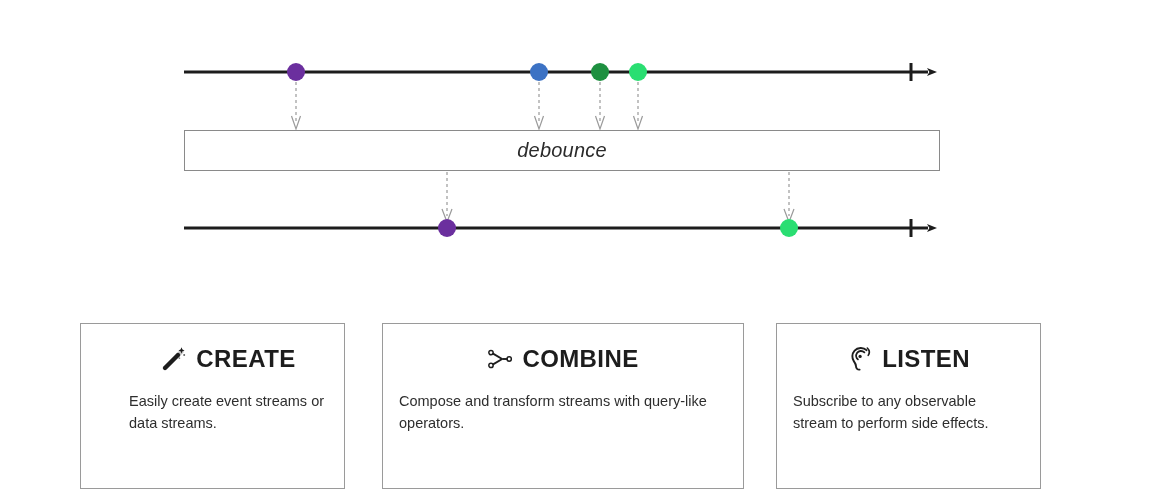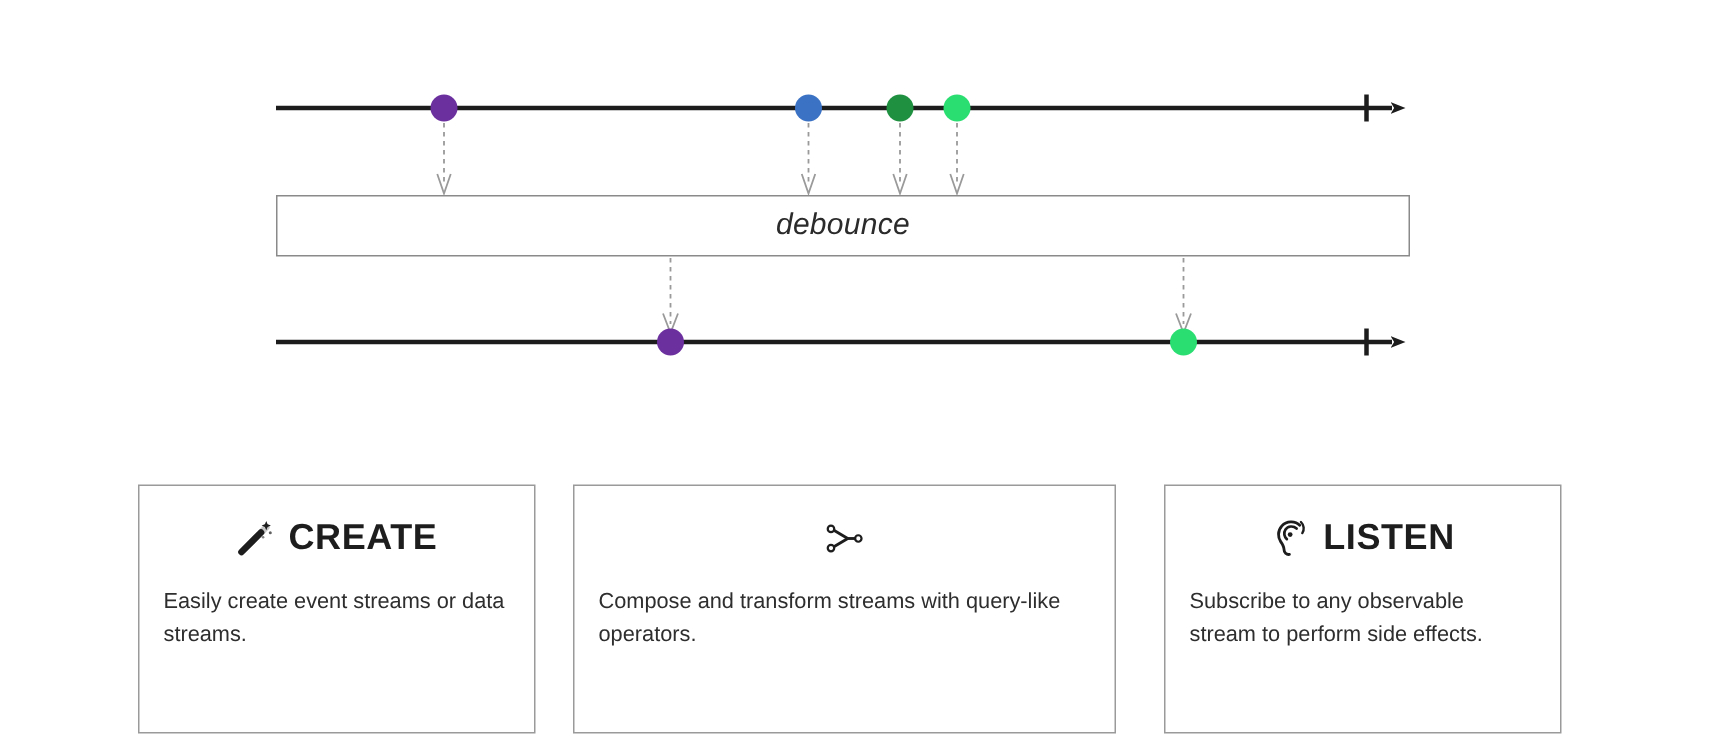--- a/index.html
+++ b/index.html
@@ -61,21 +61,21 @@
   }
   .card {
     position: absolute;
     top: 0;
     height: 166px;
     border: 1px solid #9a9a9a;
     box-sizing: border-box;
     background: #ffffff;
     padding-top: 18px;
   }
-  .card-1 { left: 92px;  width: 265px; }
+  .card-1 { left: 80px;  width: 265px; padding-left: 32px; }
   .card-2 { left: 382px; width: 362px; }
   .card-3 { left: 776px; width: 265px; }
 
   .card-head {
     display: flex;
     align-items: center;
     justify-content: center;
     gap: 9px;
     height: 34px;
   }
@@ -197,20 +197,21 @@
       <span class="card-icon">
         <svg width="30" height="26" viewBox="0 0 30 26">
           <line x1="6.5" y1="6.5" x2="17.5" y2="13" stroke="#1d1d1d" stroke-width="2.2"></line>
           <line x1="6.5" y1="19.5" x2="17.5" y2="13" stroke="#1d1d1d" stroke-width="2.2"></line>
           <line x1="17.5" y1="13" x2="24" y2="13" stroke="#1d1d1d" stroke-width="2.2"></line>
           <circle cx="4.6" cy="5.6" r="2.5" fill="none" stroke="#1d1d1d" stroke-width="1.7"></circle>
           <circle cx="4.6" cy="20.4" r="2.5" fill="none" stroke="#1d1d1d" stroke-width="1.7"></circle>
           <circle cx="25.6" cy="13" r="2.5" fill="none" stroke="#1d1d1d" stroke-width="1.7"></circle>
         </svg>
       </span>
+      <span class="card-title">COMBINE</span>
     </div>
     <div class="card-desc">Compose and transform streams with query-like operators.</div>
   </div>
 
   <div class="card card-3">
     <div class="card-head">
       <span class="card-icon">
         <svg width="24" height="26" viewBox="0 0 24 26">
           <path d="M18.5,4.2 C15.4,1.0 9.6,1.3 6.6,4.6 C3.6,7.9 3.9,12.4 5.8,15.1
                    C7.2,17.1 8.0,18.3 8.0,20.2 C8.0,22.4 9.6,23.9 11.6,23.6" fill="none" stroke="#1d1d1d" stroke-width="1.9" stroke-linecap="round"></path>

